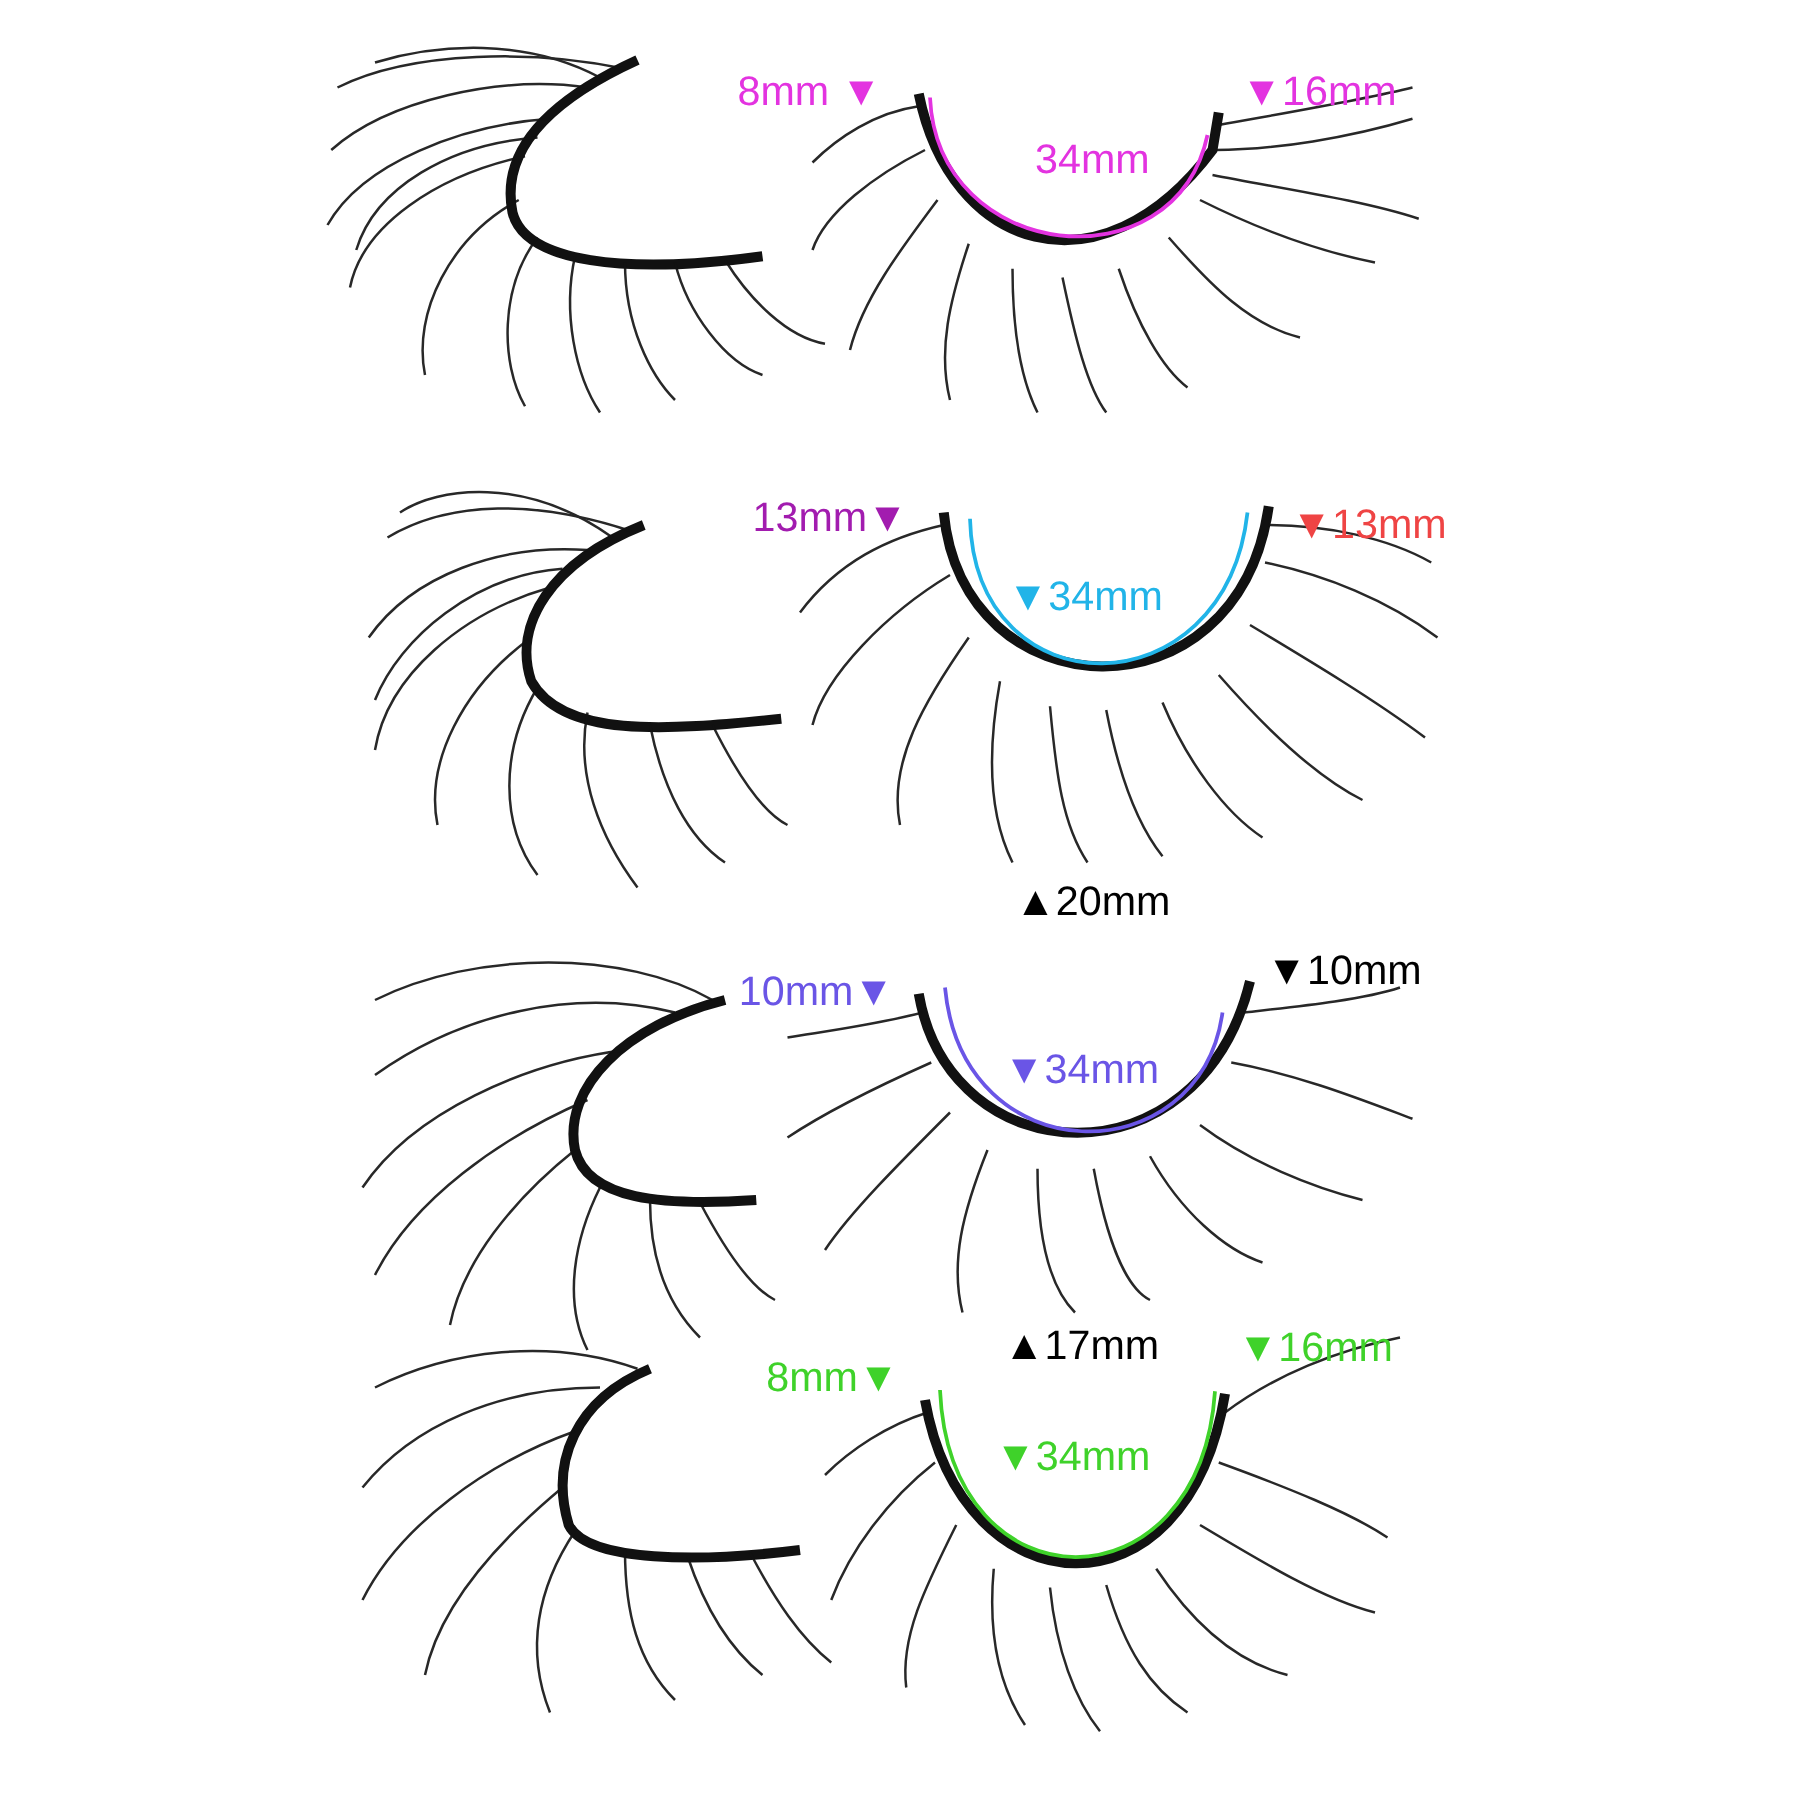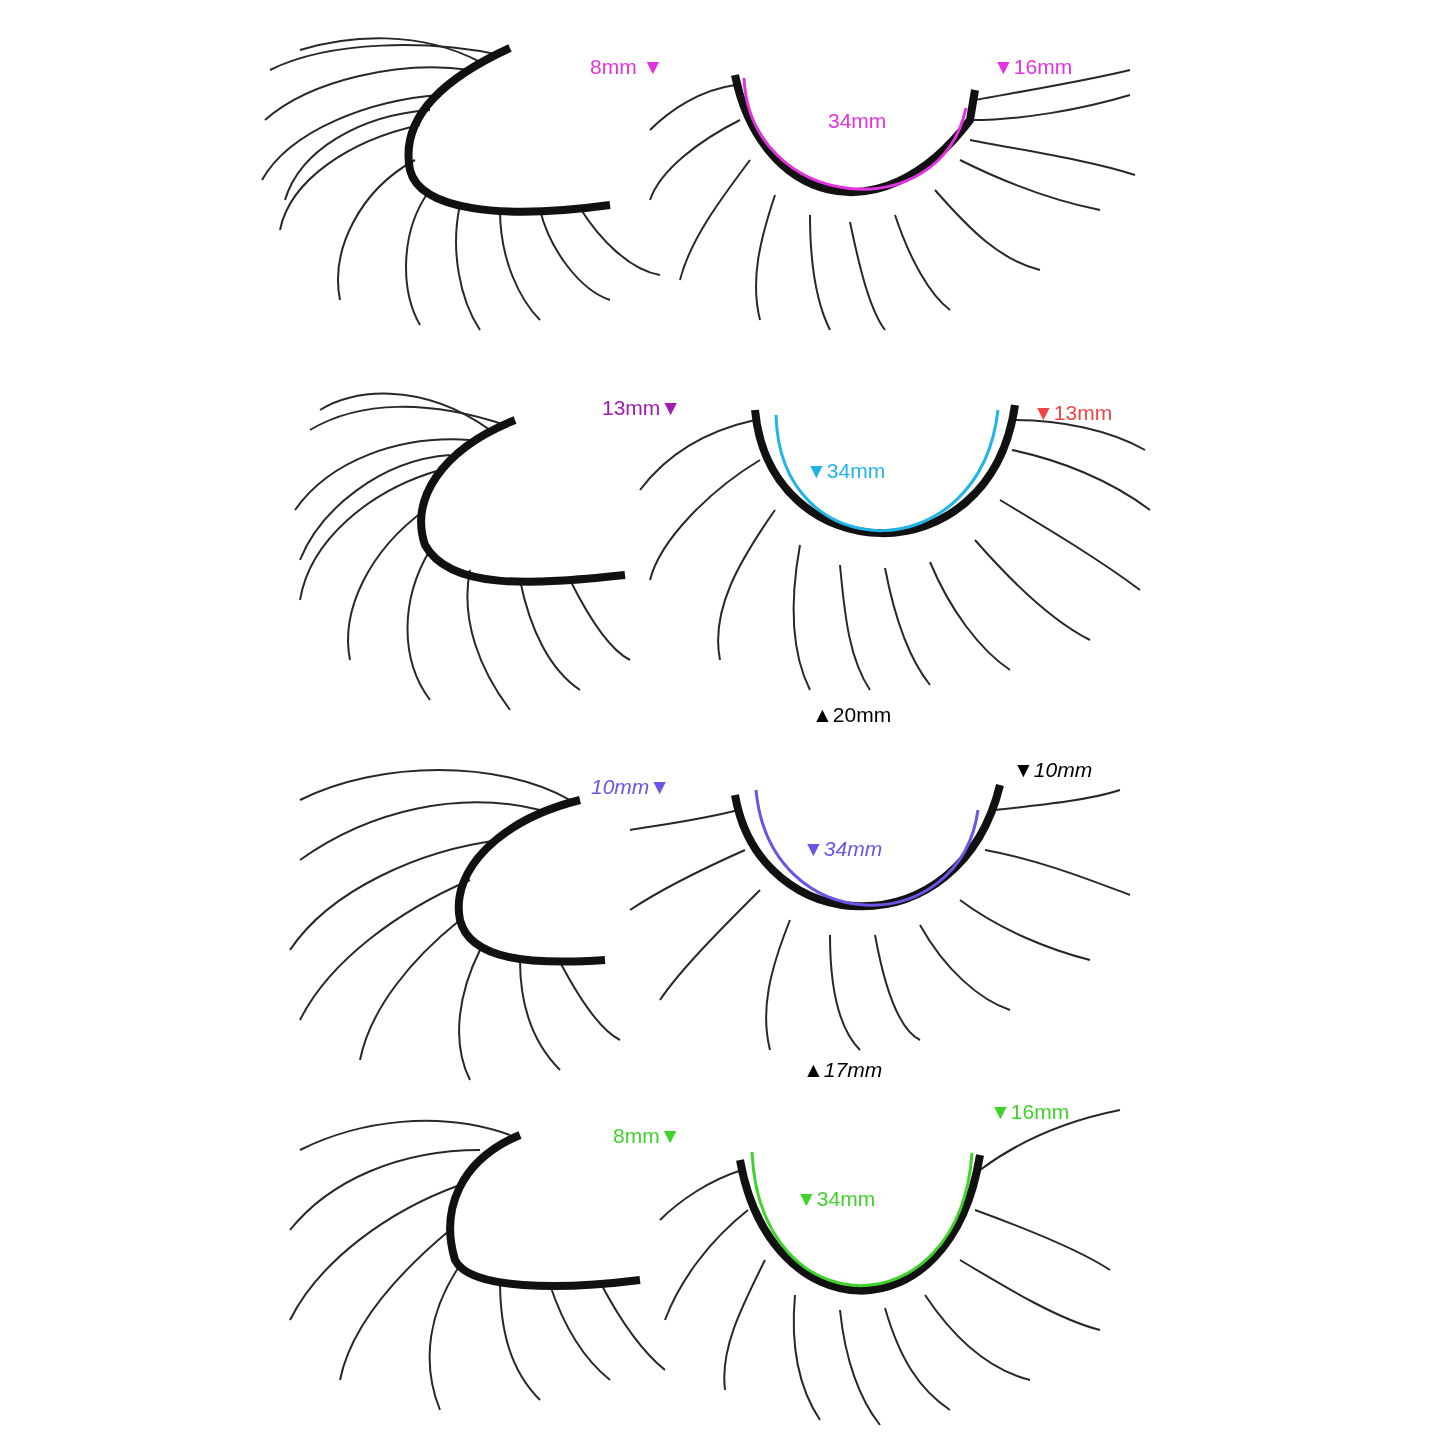--- a/index.html
+++ b/index.html
@@ -1,20 +1,20 @@
 <!DOCTYPE html>
 <html><head>
 <meta charset="utf-8">
 <style>
   html, body { margin:0; padding:0; background:#ffffff; }
   body { width:1445px; height:1445px; position:relative; overflow:hidden;
          font-family:"Liberation Sans", sans-serif; }
   .row { position:absolute; left:0; width:1445px; }
   .lash-svg { position:absolute; left:0; top:0; }
-  .label { position:absolute; font-size:21px; line-height:1; white-space:nowrap;text-align:right; }
+  .label { position:absolute; font-size:33px; line-height:1; white-space:nowrap;text-align:right; }
 </style>
 </head>
 <body>
 
 <div class="row" style="top:0;height:340px;">
   <svg class="lash-svg" width="1445" height="340">
 
     <path d="M510,48 C440,80 400,120 410,170 C420,210 500,220 610,205" fill="none" stroke="#111" stroke-width="8"></path>
     <g stroke="#111" stroke-width="2" fill="none" opacity="0.9">
       <path d="M500,55 C430,40 330,40 270,70"></path>
@@ -83,21 +83,21 @@
       <path d="M1015,80 C1060,80 1110,90 1145,110"></path>
     </g>
     <path d="M776,75 C780,230 980,230 998,70" fill="none" stroke="#21b4e8" stroke-width="3"></path>
   </svg>
   <span class="label" style="left:602px;top:57px;color:#a21caf;">13mm▼</span>
   <span class="label" style="left:1033px;top:62px;color:#ef4444;">▼13mm</span>
   <span class="label" style="left:806px;top:120px;color:#21b4e8;">▼34mm</span>
   <span class="label" style="left:812px;top:364px;color:#000000;">▲20mm</span>
 </div>
 
-<div class="row" style="top:740px;height:350px;font-style:italic;">
+<div class="row" style="top:740px;height:350px;">
   <svg class="lash-svg" width="1445" height="350">
     <path d="M580,60 C500,80 450,130 460,180 C470,220 530,225 605,220" fill="none" stroke="#111" stroke-width="8"></path>
     <g stroke="#111" stroke-width="2" fill="none" opacity="0.9">
       <path d="M570,60 C500,20 380,20 300,60"></path>
         <path d="M540,70 C460,50 370,70 300,120"></path>
       <path d="M500,100 C420,110 330,150 290,210"></path>
         <path d="M470,140 C400,170 330,220 300,280"></path>
       <path d="M460,180 C410,220 370,270 360,320"></path>
         <path d="M480,210 C460,250 450,300 470,340"></path>
       <path d="M520,220 C520,260 530,300 560,330"></path>
@@ -117,21 +117,21 @@
         <path d="M995,70 C1040,65 1090,60 1120,50"></path>
     </g>
     <path d="M756,50 C770,200 960,200 978,70" fill="none" stroke="#6a55e6" stroke-width="3"></path>
   </svg>
   <span class="label" style="left:591px;top:36px;color:#6a55e6;">10mm▼</span>
   <span class="label" style="left:1013px;top:19px;color:#000000;">▼10mm</span>
   <span class="label" style="left:803px;top:98px;color:#6a55e6;">▼34mm</span>
   <span class="label" style="left:803px;top:319px;color:#000000;">▲17mm</span>
 </div>
 
-<div class="row" style="top:1090px;height:355px;">
+<div class="row" style="top:1050px;height:355px;">
   <svg class="lash-svg" width="1445" height="355">
     <path d="M520,45 C460,70 440,120 455,170 C470,200 560,200 640,190" fill="none" stroke="#111" stroke-width="8"></path>
     <g stroke="#111" stroke-width="2" fill="none" opacity="0.9">
       <path d="M510,45 C440,20 360,30 300,60"></path>
         <path d="M480,60 C400,60 330,90 290,140"></path>
       <path d="M460,95 C390,120 320,170 290,230"></path>
         <path d="M450,140 C390,190 350,240 340,290"></path>
       <path d="M460,175 C430,220 420,270 440,320"></path>
         <path d="M500,190 C500,240 510,280 540,310"></path>
       <path d="M550,195 C565,240 585,270 610,290"></path>

